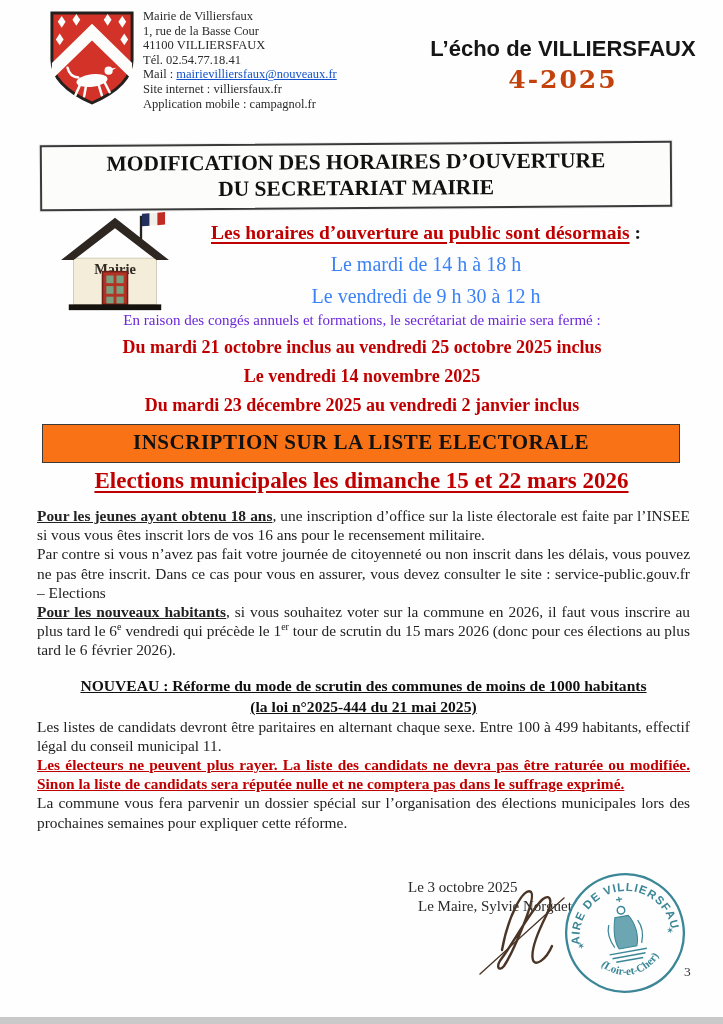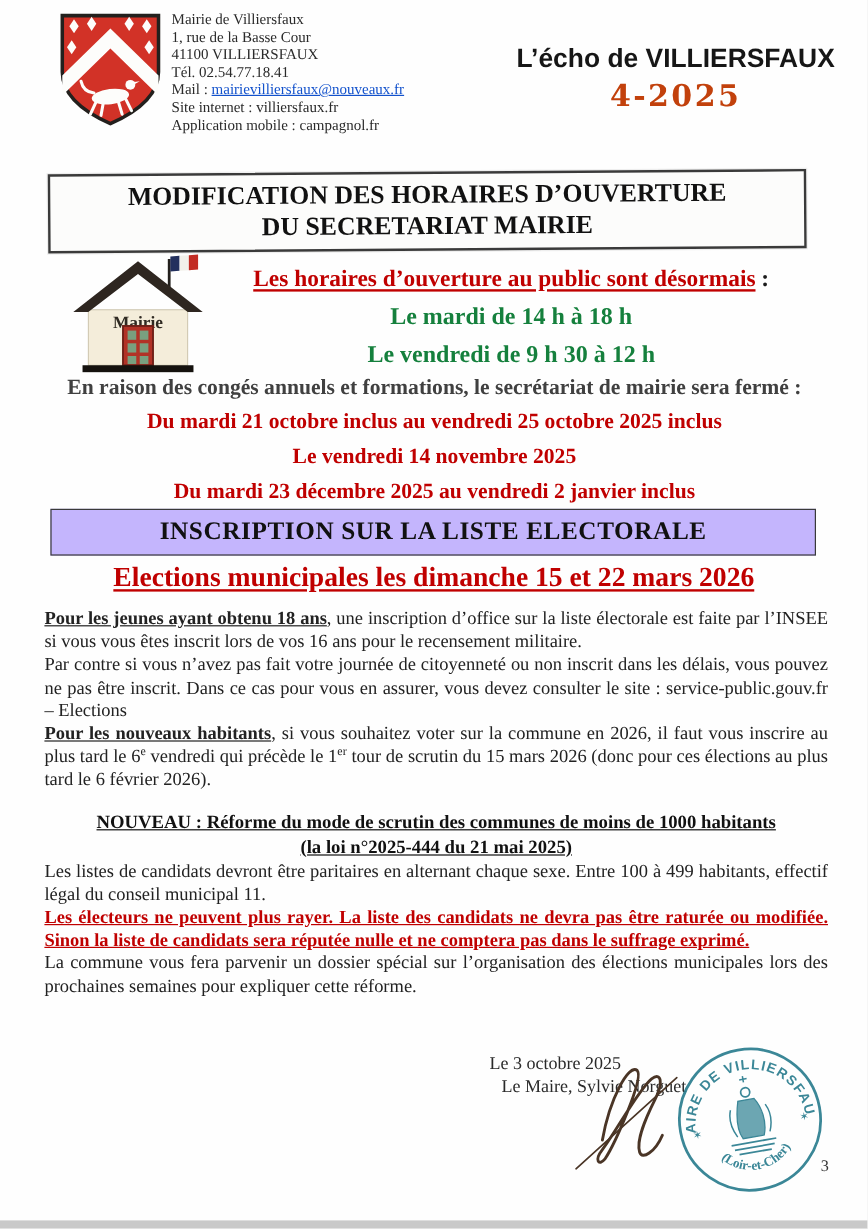--- a/index.html
+++ b/index.html
@@ -12,33 +12,33 @@
   .org-block .mail-link{color:#1352cc;text-decoration:underline;}
   .issue-block{position:absolute;left:418px;top:36px;width:290px;text-align:center;}
   .issue-title{font-family:"Liberation Sans",sans-serif;font-weight:bold;font-size:22px;color:#161616;}
   .issue-no{font-family:"DejaVu Serif",serif;font-weight:bold;font-size:25px;letter-spacing:2px;margin-top:3px;color:#c2410c;}
 
   
   .title-box{position:absolute;left:40px;top:143px;width:628px;border:2px solid #3a3a3a;
              background:#fcfcfb;text-align:center;padding:4px 0 6px 0;transform:rotate(-0.4deg);
              box-shadow:0 0 0 1px #eee;}
   .title-box .tline{font-weight:bold;font-size:21.5px;line-height:26px;color:#111;}
-  .box2{position:absolute;left:42px;top:424px;width:636px;border:1.5px solid #3a3a3a;background:#c4b5fd;
+  .box2{position:absolute;left:42px;top:424px;width:636px;border:1.5px solid #3a3a3a;background:#f97316;
         text-align:center;padding:5px 0 7px 0;}
   .box2 .tline{font-weight:bold;font-size:21px;letter-spacing:0.5px;color:#111;}
 
   
   .house{position:absolute;left:57px;top:210px;width:116px;height:104px;}
   .hours-block{position:absolute;left:168px;top:222px;width:516px;text-align:center;}
   .red{color:#c00000;}
   .hours-heading{font-size:19.5px;font-weight:bold;}
   .hours-heading .u{text-decoration:underline;text-decoration-thickness:2px;text-underline-offset:3px;}
-  .hours-line{font-size:20px;font-weight:bold;margin-top:9px;color:#15803d;text-align:center;}
+  .hours-line{font-size:20px;font-weight:normal;margin-top:9px;color:#3b82f6;text-align:center;}
   .closure-block{position:absolute;left:30px;top:312px;width:664px;text-align:center;}
-  .closure-intro{font-size:18px;font-weight:bold;color:#404040;}
+  .closure-intro{font-size:15px;font-weight:normal;color:#6d28d9;}
   .closure-date{font-size:18px;font-weight:bold;margin-top:8px;}
 
   
   .subtitle{position:absolute;left:0;top:468px;width:723px;text-align:center;font-size:23px;font-weight:bold;}
   .subtitle .u{text-decoration:underline;text-decoration-thickness:2px;text-underline-offset:3px;}
   .body-col{position:absolute;left:37px;top:506px;width:653px;font-size:15.4px;line-height:19.2px;
             text-align:justify;color:#222;}
   .body-col p{margin:0;}
   .lead{font-weight:bold;text-decoration:underline;}
   .single{text-align:left;}

